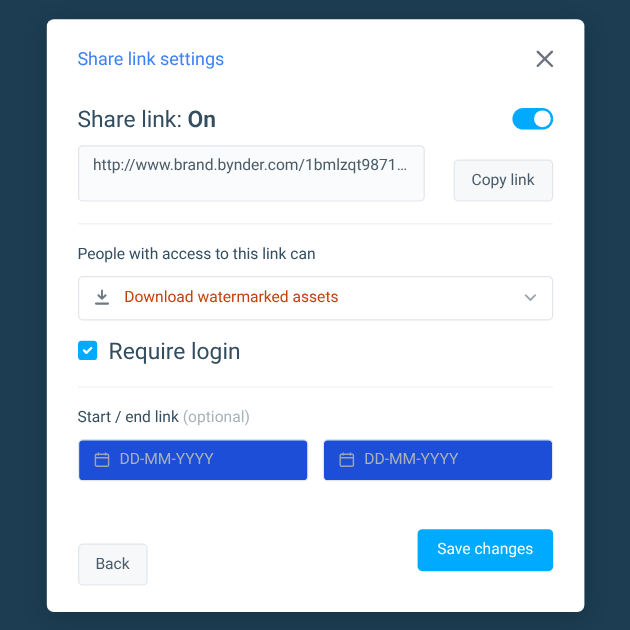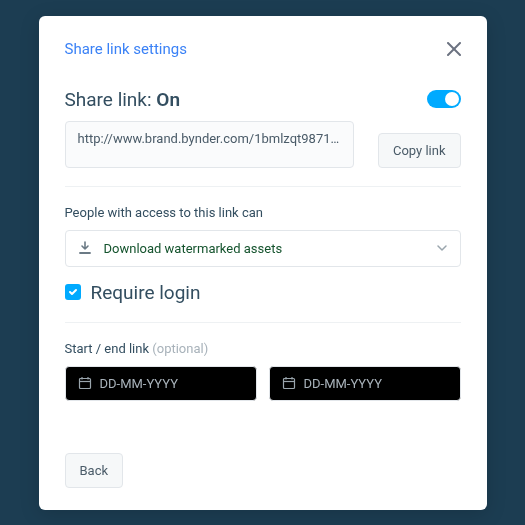--- a/index.html
+++ b/index.html
@@ -100,21 +100,21 @@
   }
   .optional { color: #a8b2ba; text-align: right; }
   .select {
     border: 1px solid #e2e6ea;
     border-radius: 4px;
     padding: 10px 12px;
     display: flex;
     align-items: center;
     gap: 12px;
     font-size: 13px;
-    color: #14532d;
+    color: #c2410c;
     cursor: pointer;
     position: relative;
     margin-bottom: 14px;
     background: #fff;
   }
   .select .chev {
     position: absolute;
     right: 12px;
     top: 50%;
     transform: translateY(-50%);
@@ -146,21 +146,21 @@
   .date-input {
     flex: 1;
     border: 1px solid #e2e6ea;
     border-radius: 4px;
     padding: 9px 12px;
     display: flex;
     gap: 8px;
     font-size: 13px;
     color: #a8b2ba;
     cursor: pointer;
-    background: #000000;
+    background: #1d4ed8;
   }
   .cal-icon { color: #9aa5ad; flex-shrink: 0; }
   .footer {
     display: flex;
     justify-content: space-between;
     align-items: flex-start;
   }
   .btn-primary {
     background: #00aaff;
     color: #fff;
@@ -242,15 +242,16 @@
         <line x1="1.5" y1="5.5" x2="12.5" y2="5.5" stroke="currentColor" stroke-width="1.2"></line>
         <line x1="4" y1="1" x2="4" y2="3.5" stroke="currentColor" stroke-width="1.2"></line>
         <line x1="10" y1="1" x2="10" y2="3.5" stroke="currentColor" stroke-width="1.2"></line>
       </svg>
       <span>DD-MM-YYYY</span>
     </div>
   </div>
 
   <div class="footer">
     <div class="btn-secondary">Back</div>
+    <div class="btn-primary">Save changes</div>
   </div>
 
 </div>
 
 </body></html>

